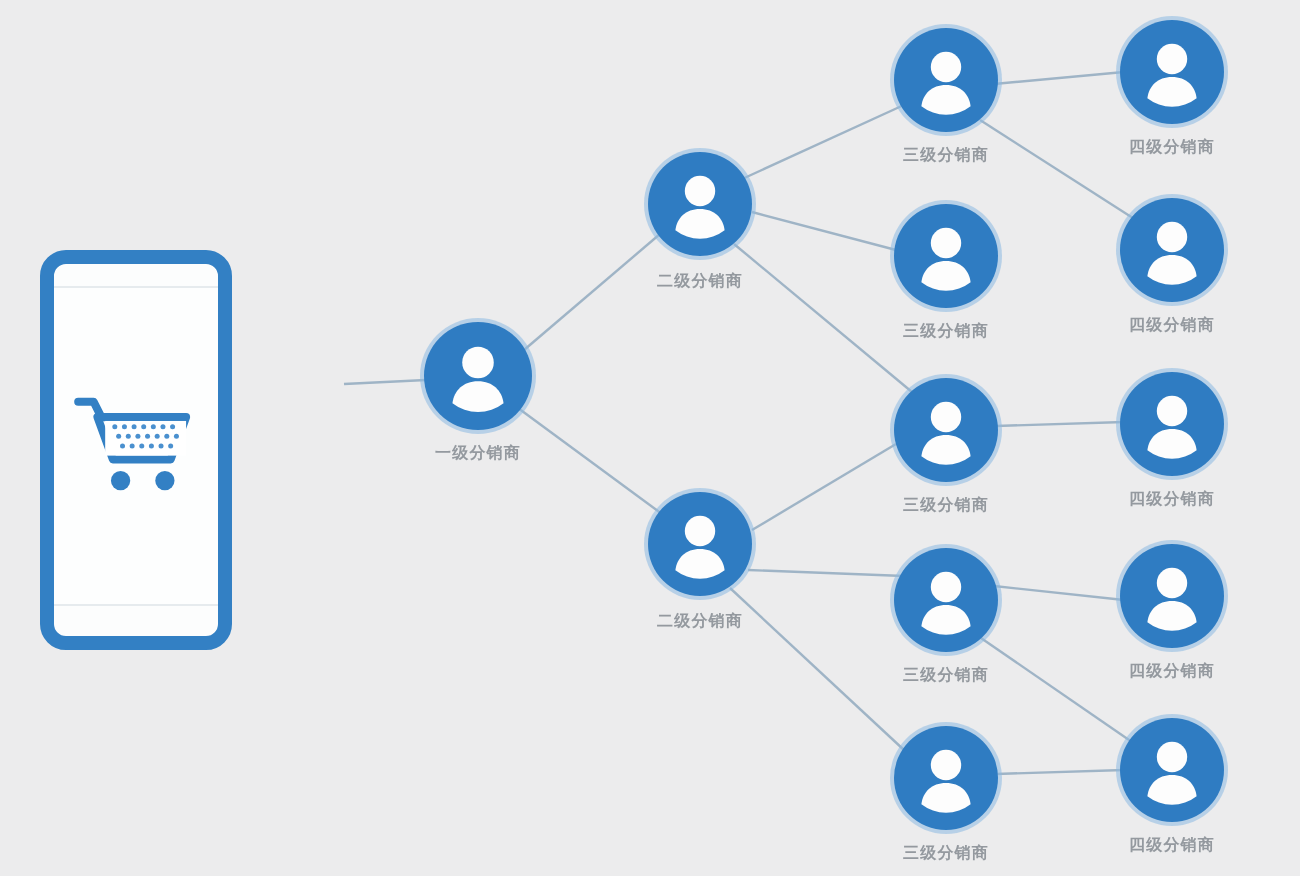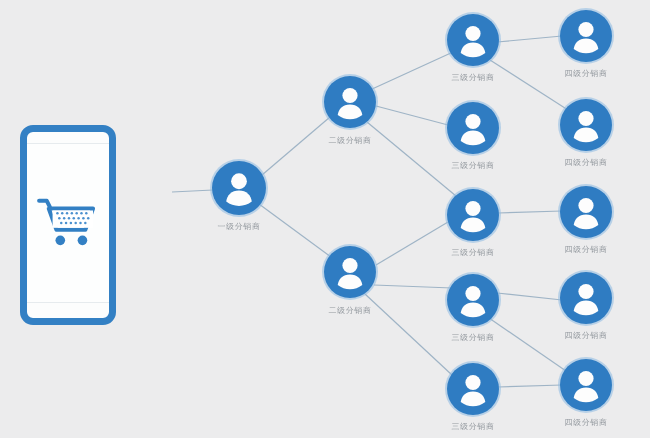--- a/index.html
+++ b/index.html
@@ -39,20 +39,21 @@
   .node-label {
     position: absolute;
     transform: translate(-50%, 0);
     white-space: nowrap;
     font-size: 8px;
     line-height: 10px;
     color: #8d9399;
     letter-spacing: 0.6px;
     text-align: center;
     opacity: 0.92;
+    font-weight: bold;
   }
   
   .phone {
     position: absolute;
     border: 7px solid #3380c4;
     border-radius: 13px;
     background: #fcfdfd;
     box-sizing: border-box;
   }
   .phone-screen {

